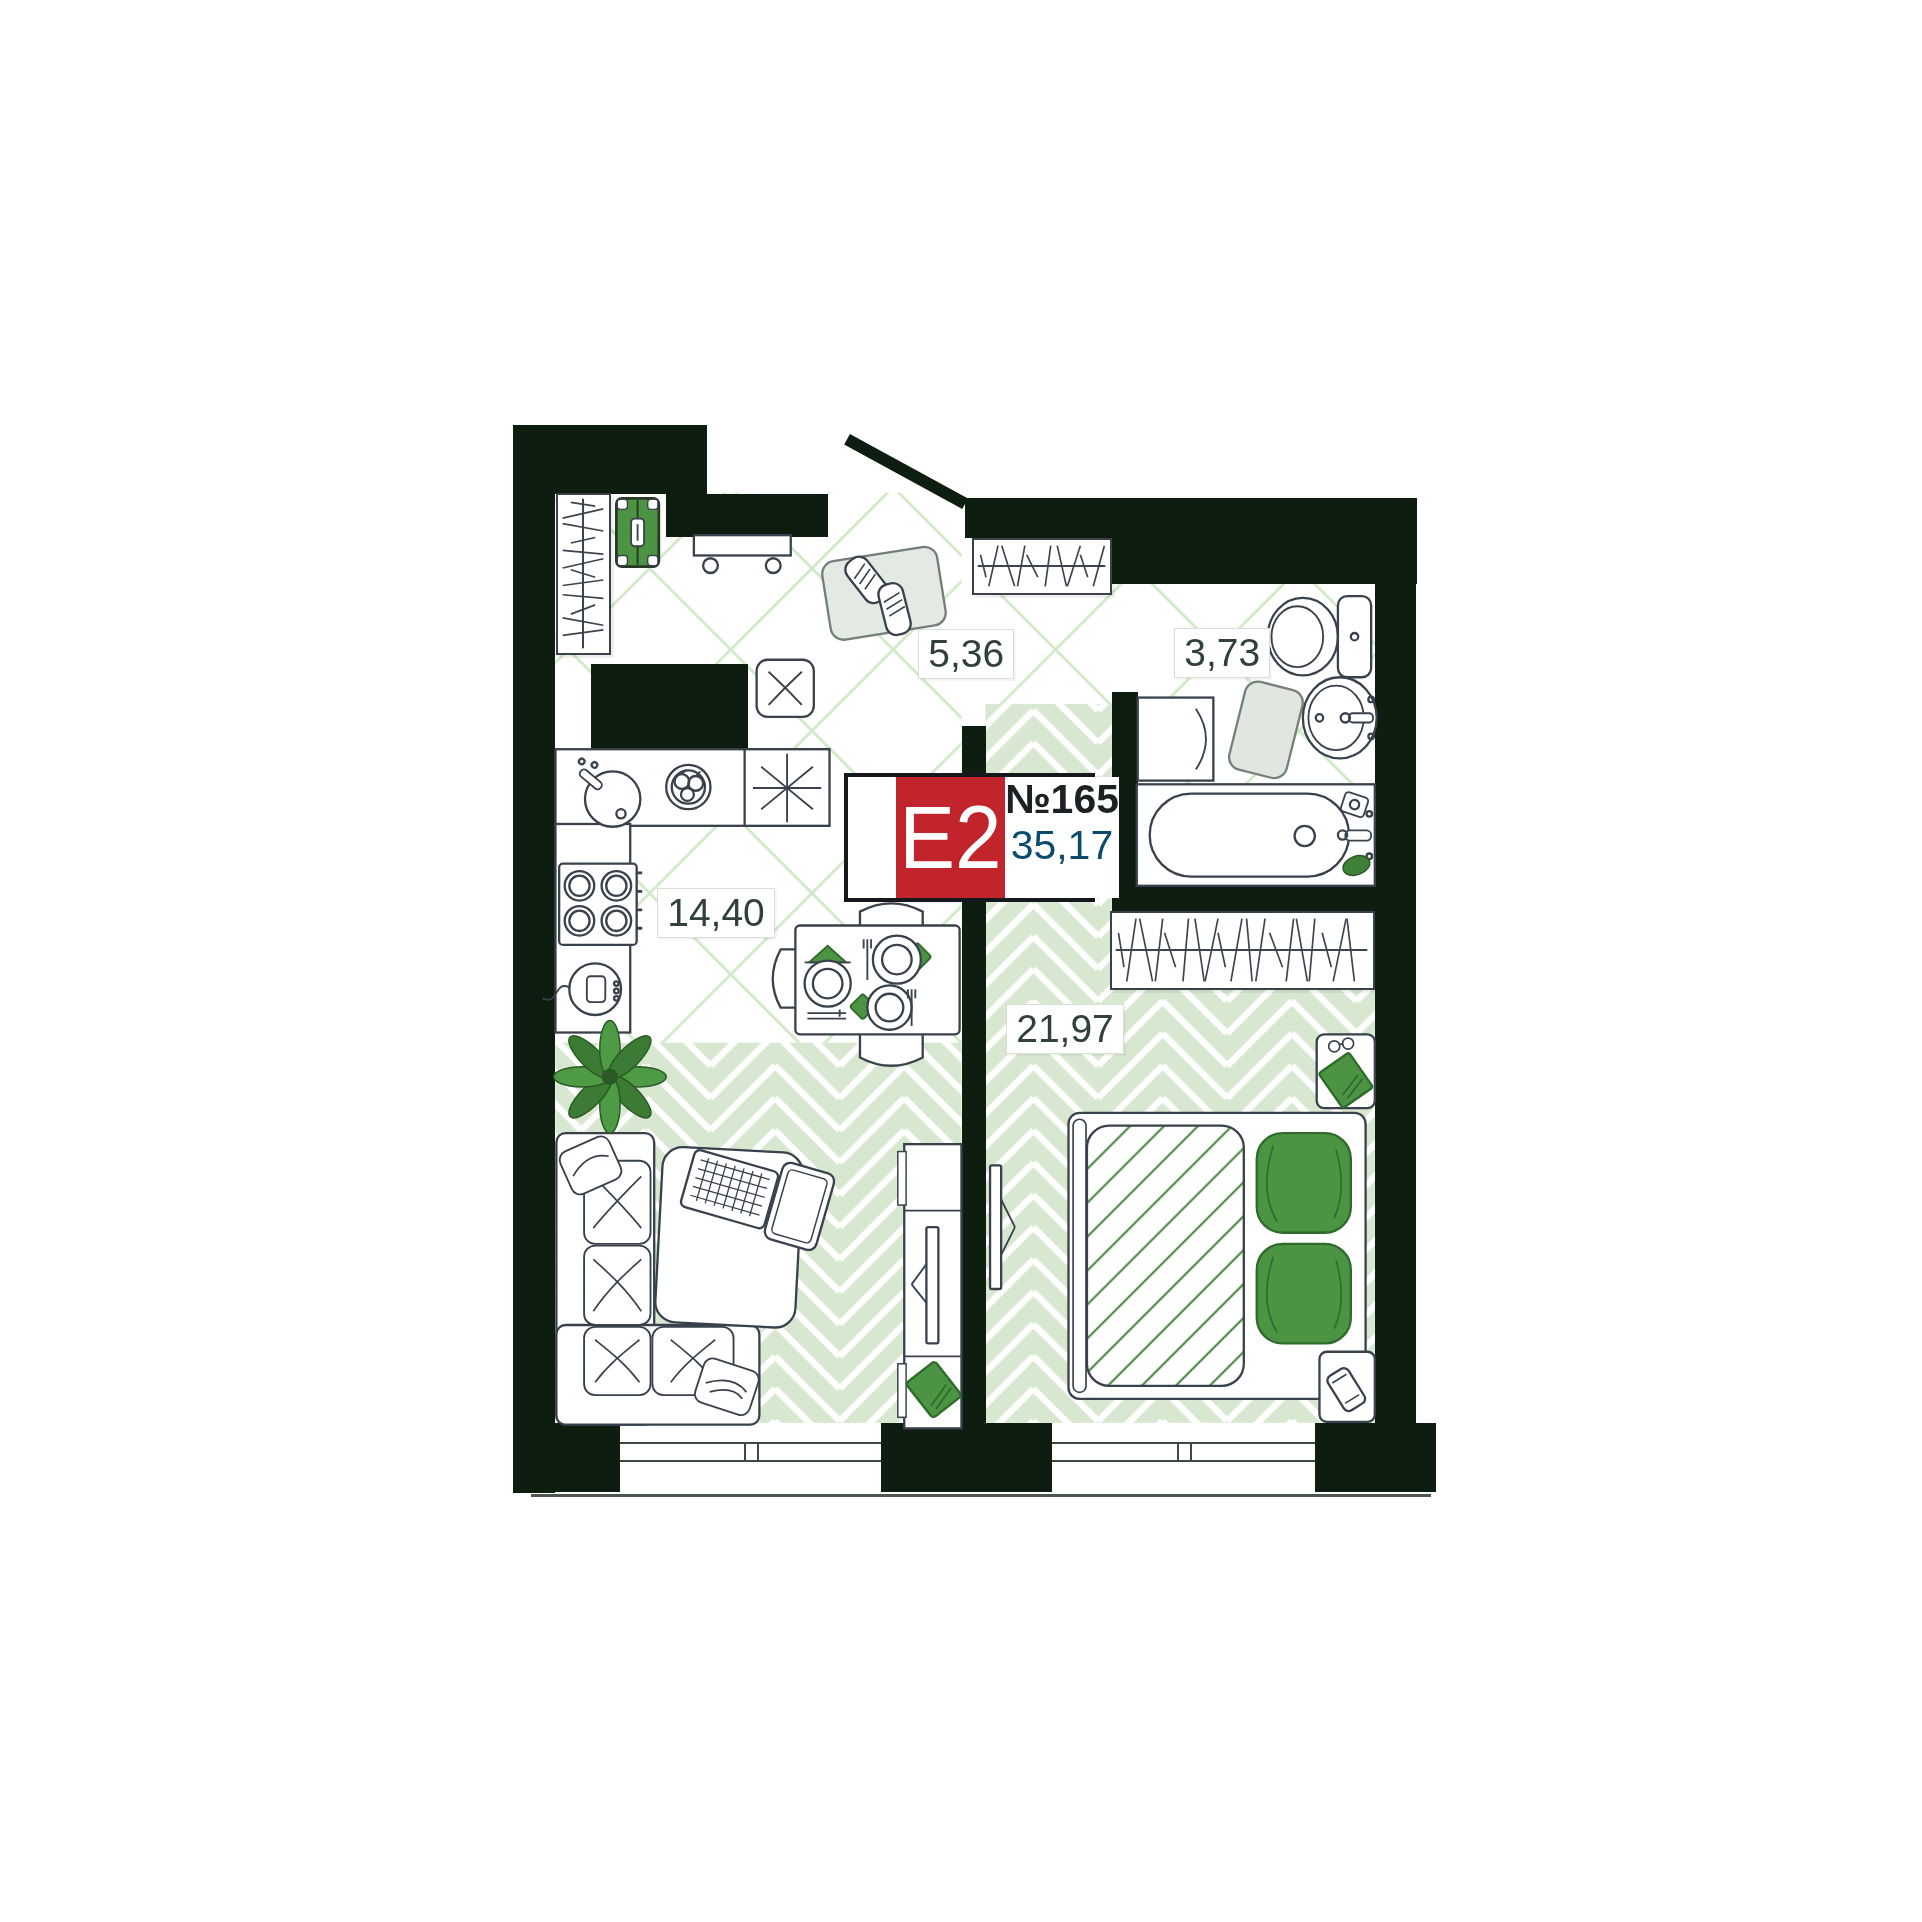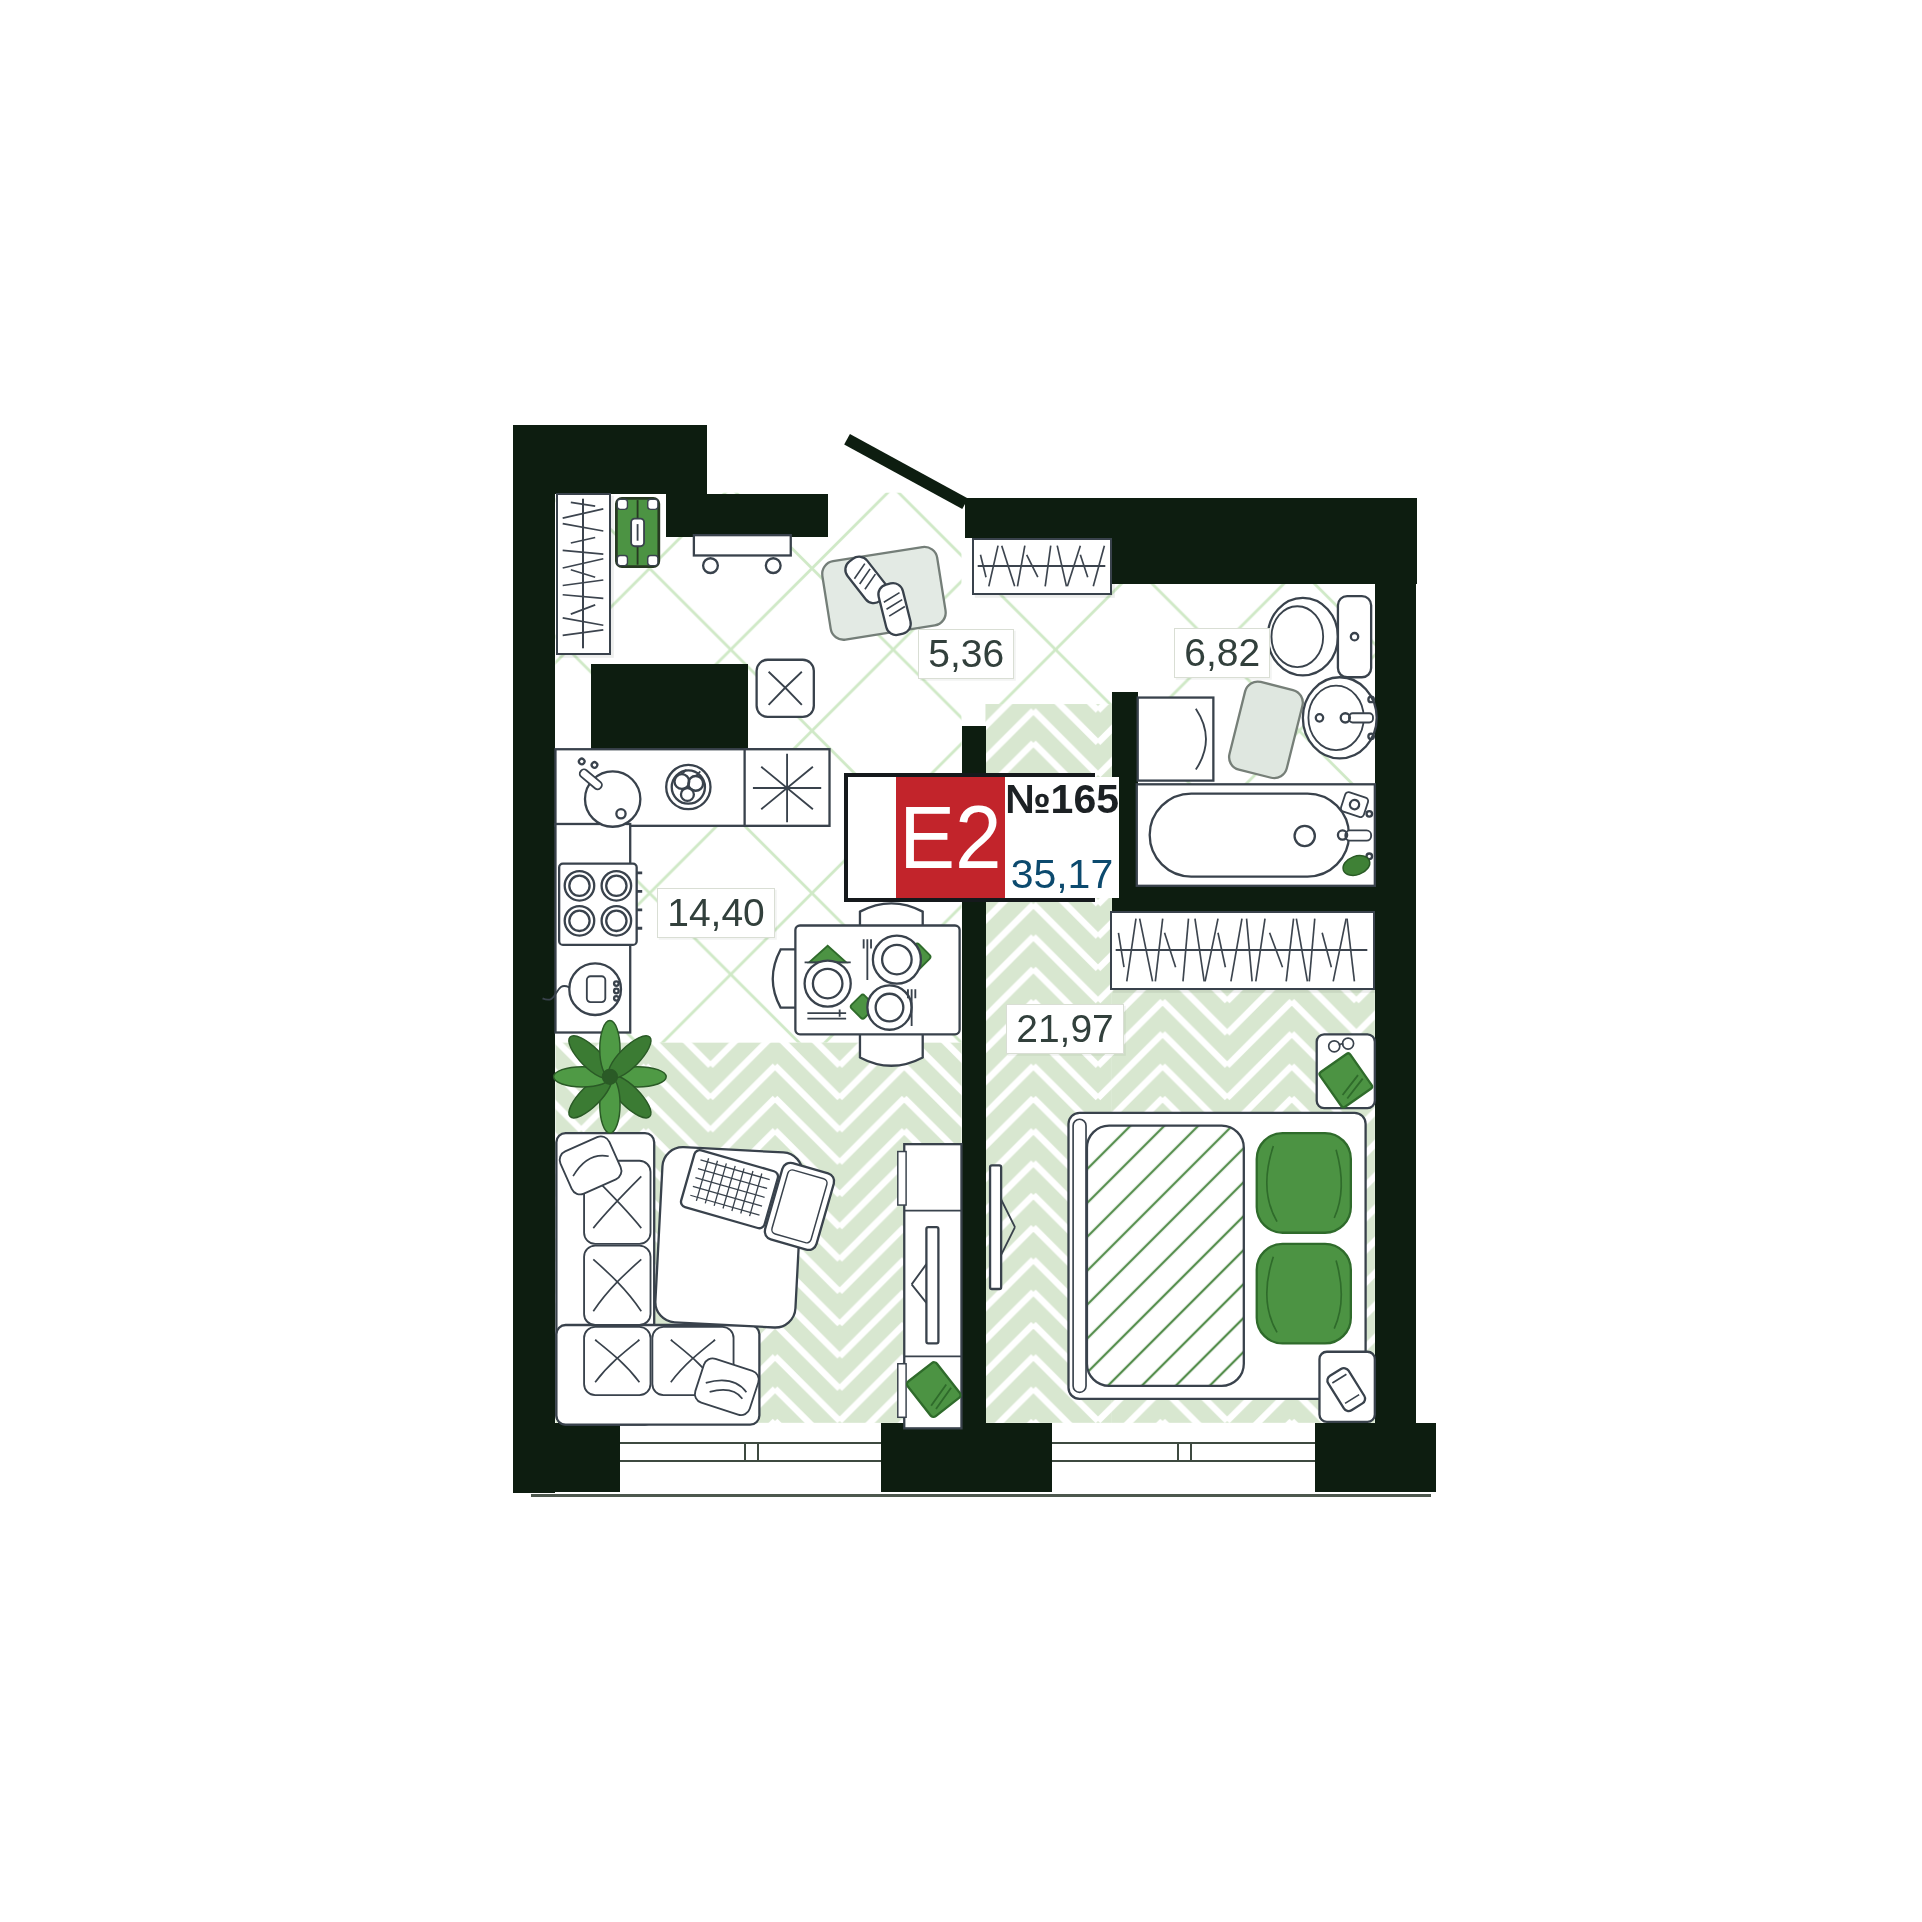--- a/index.html
+++ b/index.html
@@ -13,21 +13,21 @@
   .window .wl{position:absolute;background:#3e4a40;}
   .sill{position:absolute;background:#4d584e;}
   .area-label{position:absolute;display:inline-flex;align-items:center;justify-content:center;
       background:#ffffff;border:1.8px solid #d9ded4;color:#32403c;font-size:39px;
       padding:3.7px 9.2px;line-height:1.05;box-shadow:1.8px 1.8px 0 rgba(20,40,25,0.05);}
   .badge{position:absolute;left:844px;top:773px;width:251px;height:129px;border:4.6px solid #15191c;
       box-sizing:border-box;display:flex;background:#ffffff;padding-left:48px;}
   .badge .red{width:121px;background:#c2242b;color:#ffffff;display:flex;align-items:center;
       justify-content:center;font-size:89px;transform-origin:center;line-height:1;}
   .badge .red span{display:block;transform:scaleX(.94);}
-  .badge .info{flex:1;display:flex;flex-direction:column;align-items:center;justify-content:space-between;
+  .badge .info{flex:1;display:flex;flex-direction:column;align-items:center;justify-content:flex-start;
       background:#ffffff;line-height:1.12;}
   .badge .num{font-size:41px;font-weight:700;color:#1c2124;}
   .badge .area{font-size:41px;color:#0c4a6e;}
 </style>
 </head>
 <body>
 
 <div class="stage">
 
   <svg class="layer" width="1922" height="1922" viewBox="0 0 2083 2083">
@@ -387,21 +387,21 @@
         <ellipse cx="1470" cy="938" rx="15" ry="10" fill="#3f8136" stroke="#2a5a26" stroke-width="1.6" transform="rotate(-20 1470 938)"></ellipse>
       </g>
 
     </g>
   </svg>
 
   <div class="area-label" style="left:918px;top:629px">
     <span>5,36</span>
   </div>
   <div class="area-label" style="left:1174px;top:628px">
-    <span>6,82</span>
+    <span>3,73</span>
   </div>
   <div class="area-label" style="left:657px;top:888px">
     <span>14,40</span>
   </div>
   <div class="area-label" style="left:1006px;top:1004px">
     <span>21,97</span>
   </div>
 
   <div class="badge">
     <div class="red">

